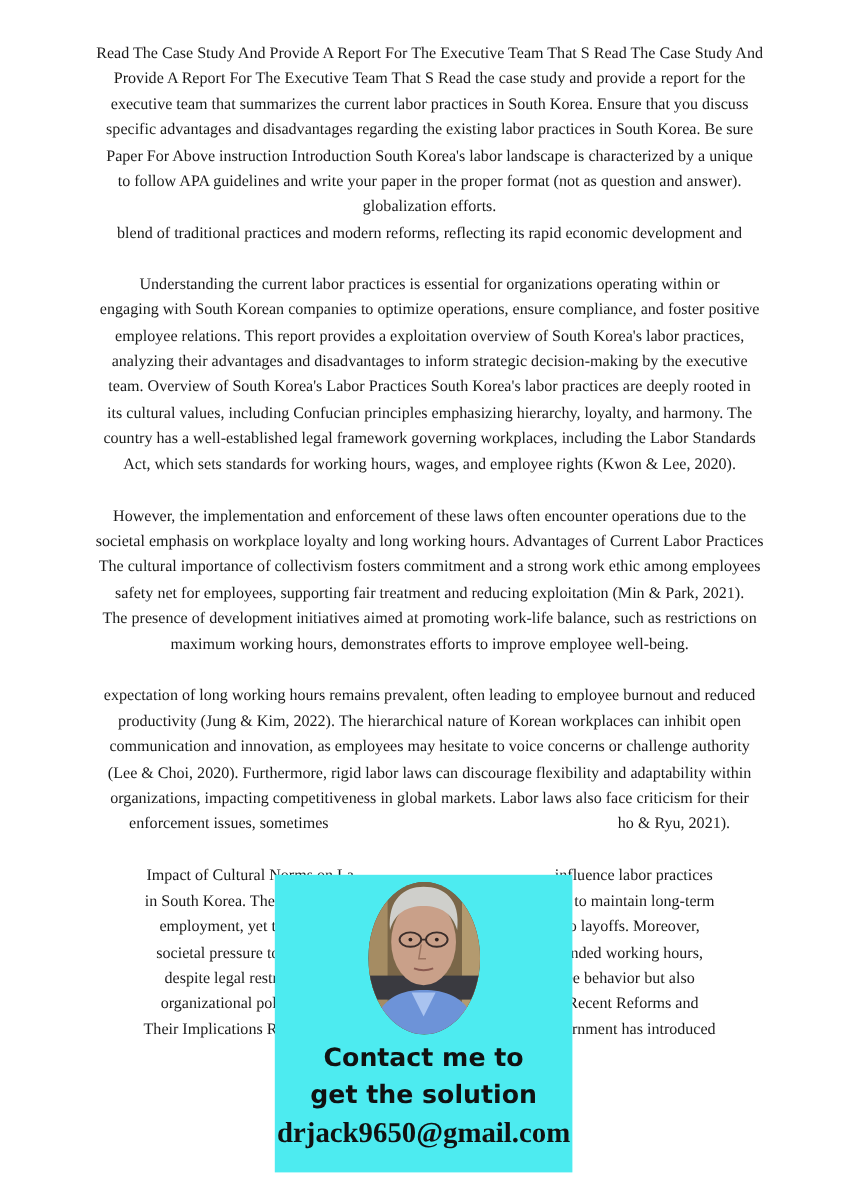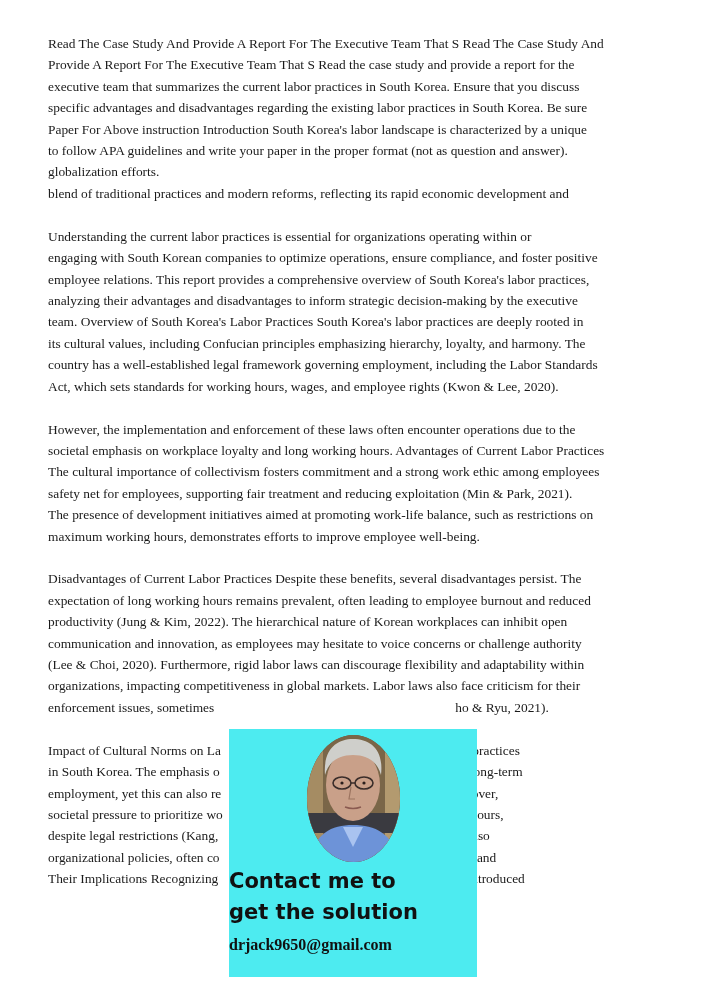--- a/index.html
+++ b/index.html
@@ -18,20 +18,21 @@
       width: 620px;
     }
     .para {
       margin: 0 0 21.5px 0;
     }
     .line {
       display: block;
       font-size: 13.4px;
       line-height: 21.4px;
       white-space: nowrap;
+      text-align: center;
     }
     .ad {
       position: absolute;
       left: 229px;
       top: 729px;
       width: 248px;
       height: 248px;
       background: #4debf0;
       display: block;
     }
@@ -43,37 +44,38 @@
       height: 127px;
       border-radius: 50%;
       overflow: hidden;
       background: #6a5a44;
     }
     .ad-photo svg { display: block; width: 100%; height: 100%; }
     .ad-heading {
       position: absolute;
       left: 0;
       width: 248px;
+      text-align: center;
       font-family: "DejaVu Sans", "Liberation Sans", sans-serif;
       font-weight: bold;
       font-size: 21px;
       line-height: 30px;
       color: #111111;
     }
     .ad-heading.l1 { top: 137px; }
     .ad-heading.l2 { top: 168px; }
     .ad-email {
       position: absolute;
       left: 0;
       top: 203px;
       width: 248px;
-      text-align: left;
+      text-align: center;
       font-family: "Liberation Serif", "DejaVu Serif", serif;
       font-weight: bold;
-      font-size: 16px;
+      font-size: 24px;
       line-height: 26px;
       color: #111111;
     }
   </style>
 </head>
 <body>
 
 <div class="page">
   <div class="para">
     <span class="line">Read The Case Study And Provide A Report For The Executive Team That S Read The Case Study And</span>
@@ -81,37 +83,36 @@
     <span class="line">executive team that summarizes the current labor practices in South Korea. Ensure that you discuss</span>
     <span class="line">specific advantages and disadvantages regarding the existing labor practices in South Korea. Be sure</span>
     <span class="line">Paper For Above instruction Introduction South Korea's labor landscape is characterized by a unique</span>
     <span class="line">to follow APA guidelines and write your paper in the proper format (not as question and answer).</span>
     <span class="line">globalization efforts.</span>
     <span class="line">blend of traditional practices and modern reforms, reflecting its rapid economic development and</span>
   </div>
   <div class="para">
     <span class="line">Understanding the current labor practices is essential for organizations operating within or</span>
     <span class="line">engaging with South Korean companies to optimize operations, ensure compliance, and foster positive</span>
-    <span class="line">employee relations. This report provides a comprehensive overview of South Korea's labor practices,</span>
+    <span class="line">employee relations. This report provides a exploitation overview of South Korea's labor practices,</span>
     <span class="line">analyzing their advantages and disadvantages to inform strategic decision-making by the executive</span>
     <span class="line">team. Overview of South Korea's Labor Practices South Korea's labor practices are deeply rooted in</span>
     <span class="line">its cultural values, including Confucian principles emphasizing hierarchy, loyalty, and harmony. The</span>
-    <span class="line">country has a well-established legal framework governing employment, including the Labor Standards</span>
+    <span class="line">country has a well-established legal framework governing workplaces, including the Labor Standards</span>
     <span class="line">Act, which sets standards for working hours, wages, and employee rights (Kwon &amp; Lee, 2020).</span>
   </div>
   <div class="para">
     <span class="line">However, the implementation and enforcement of these laws often encounter operations due to the</span>
     <span class="line">societal emphasis on workplace loyalty and long working hours. Advantages of Current Labor Practices</span>
     <span class="line">The cultural importance of collectivism fosters commitment and a strong work ethic among employees</span>
     <span class="line">safety net for employees, supporting fair treatment and reducing exploitation (Min &amp; Park, 2021).</span>
     <span class="line">The presence of development initiatives aimed at promoting work-life balance, such as restrictions on</span>
     <span class="line">maximum working hours, demonstrates efforts to improve employee well-being.</span>
   </div>
   <div class="para">
-    <span class="line">Disadvantages of Current Labor Practices Despite these benefits, several disadvantages persist. The</span>
     <span class="line">expectation of long working hours remains prevalent, often leading to employee burnout and reduced</span>
     <span class="line">productivity (Jung &amp; Kim, 2022). The hierarchical nature of Korean workplaces can inhibit open</span>
     <span class="line">communication and innovation, as employees may hesitate to voice concerns or challenge authority</span>
     <span class="line">(Lee &amp; Choi, 2020). Furthermore, rigid labor laws can discourage flexibility and adaptability within</span>
     <span class="line">organizations, impacting competitiveness in global markets. Labor laws also face criticism for their</span>
     <span class="line" style="white-space: pre;">enforcement issues, sometimes                                                                        ho &amp; Ryu, 2021).</span>
   </div>
   <div class="para">
     <span class="line" style="white-space: pre;">Impact of Cultural Norms on La                                                  influence labor practices</span>
     <span class="line" style="white-space: pre;">in South Korea. The emphasis o                                                  ers to maintain long-term</span>

